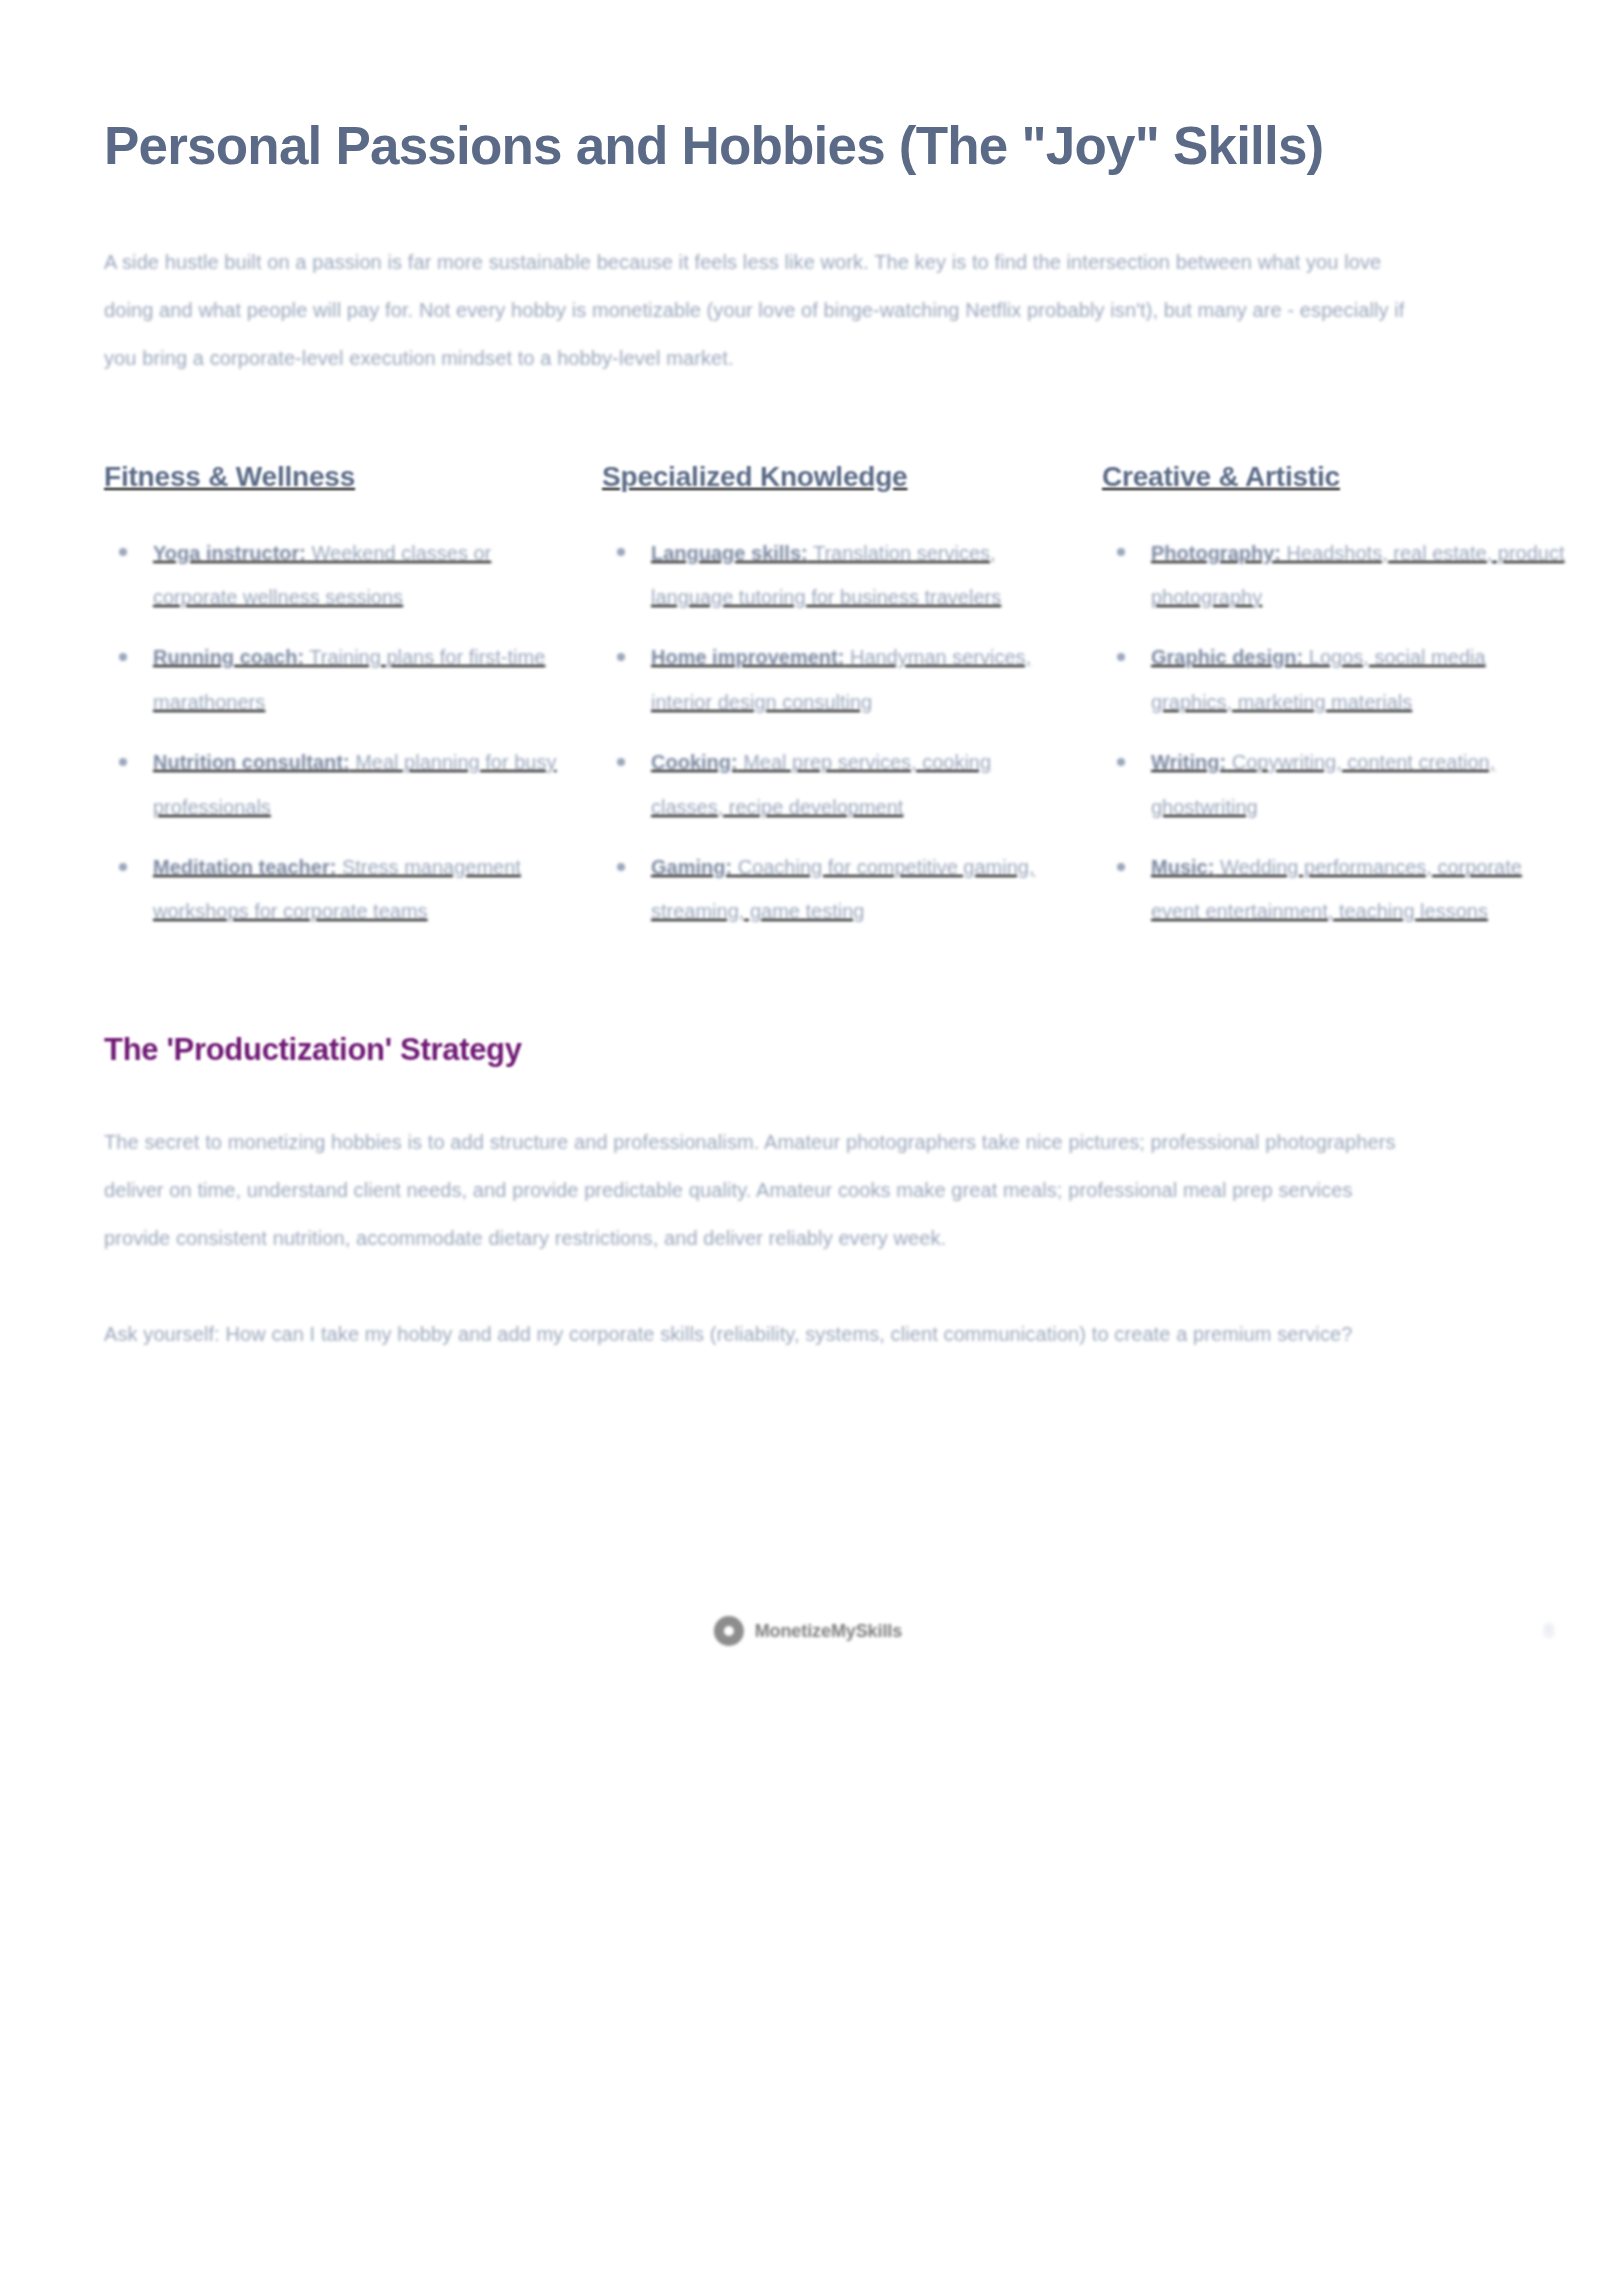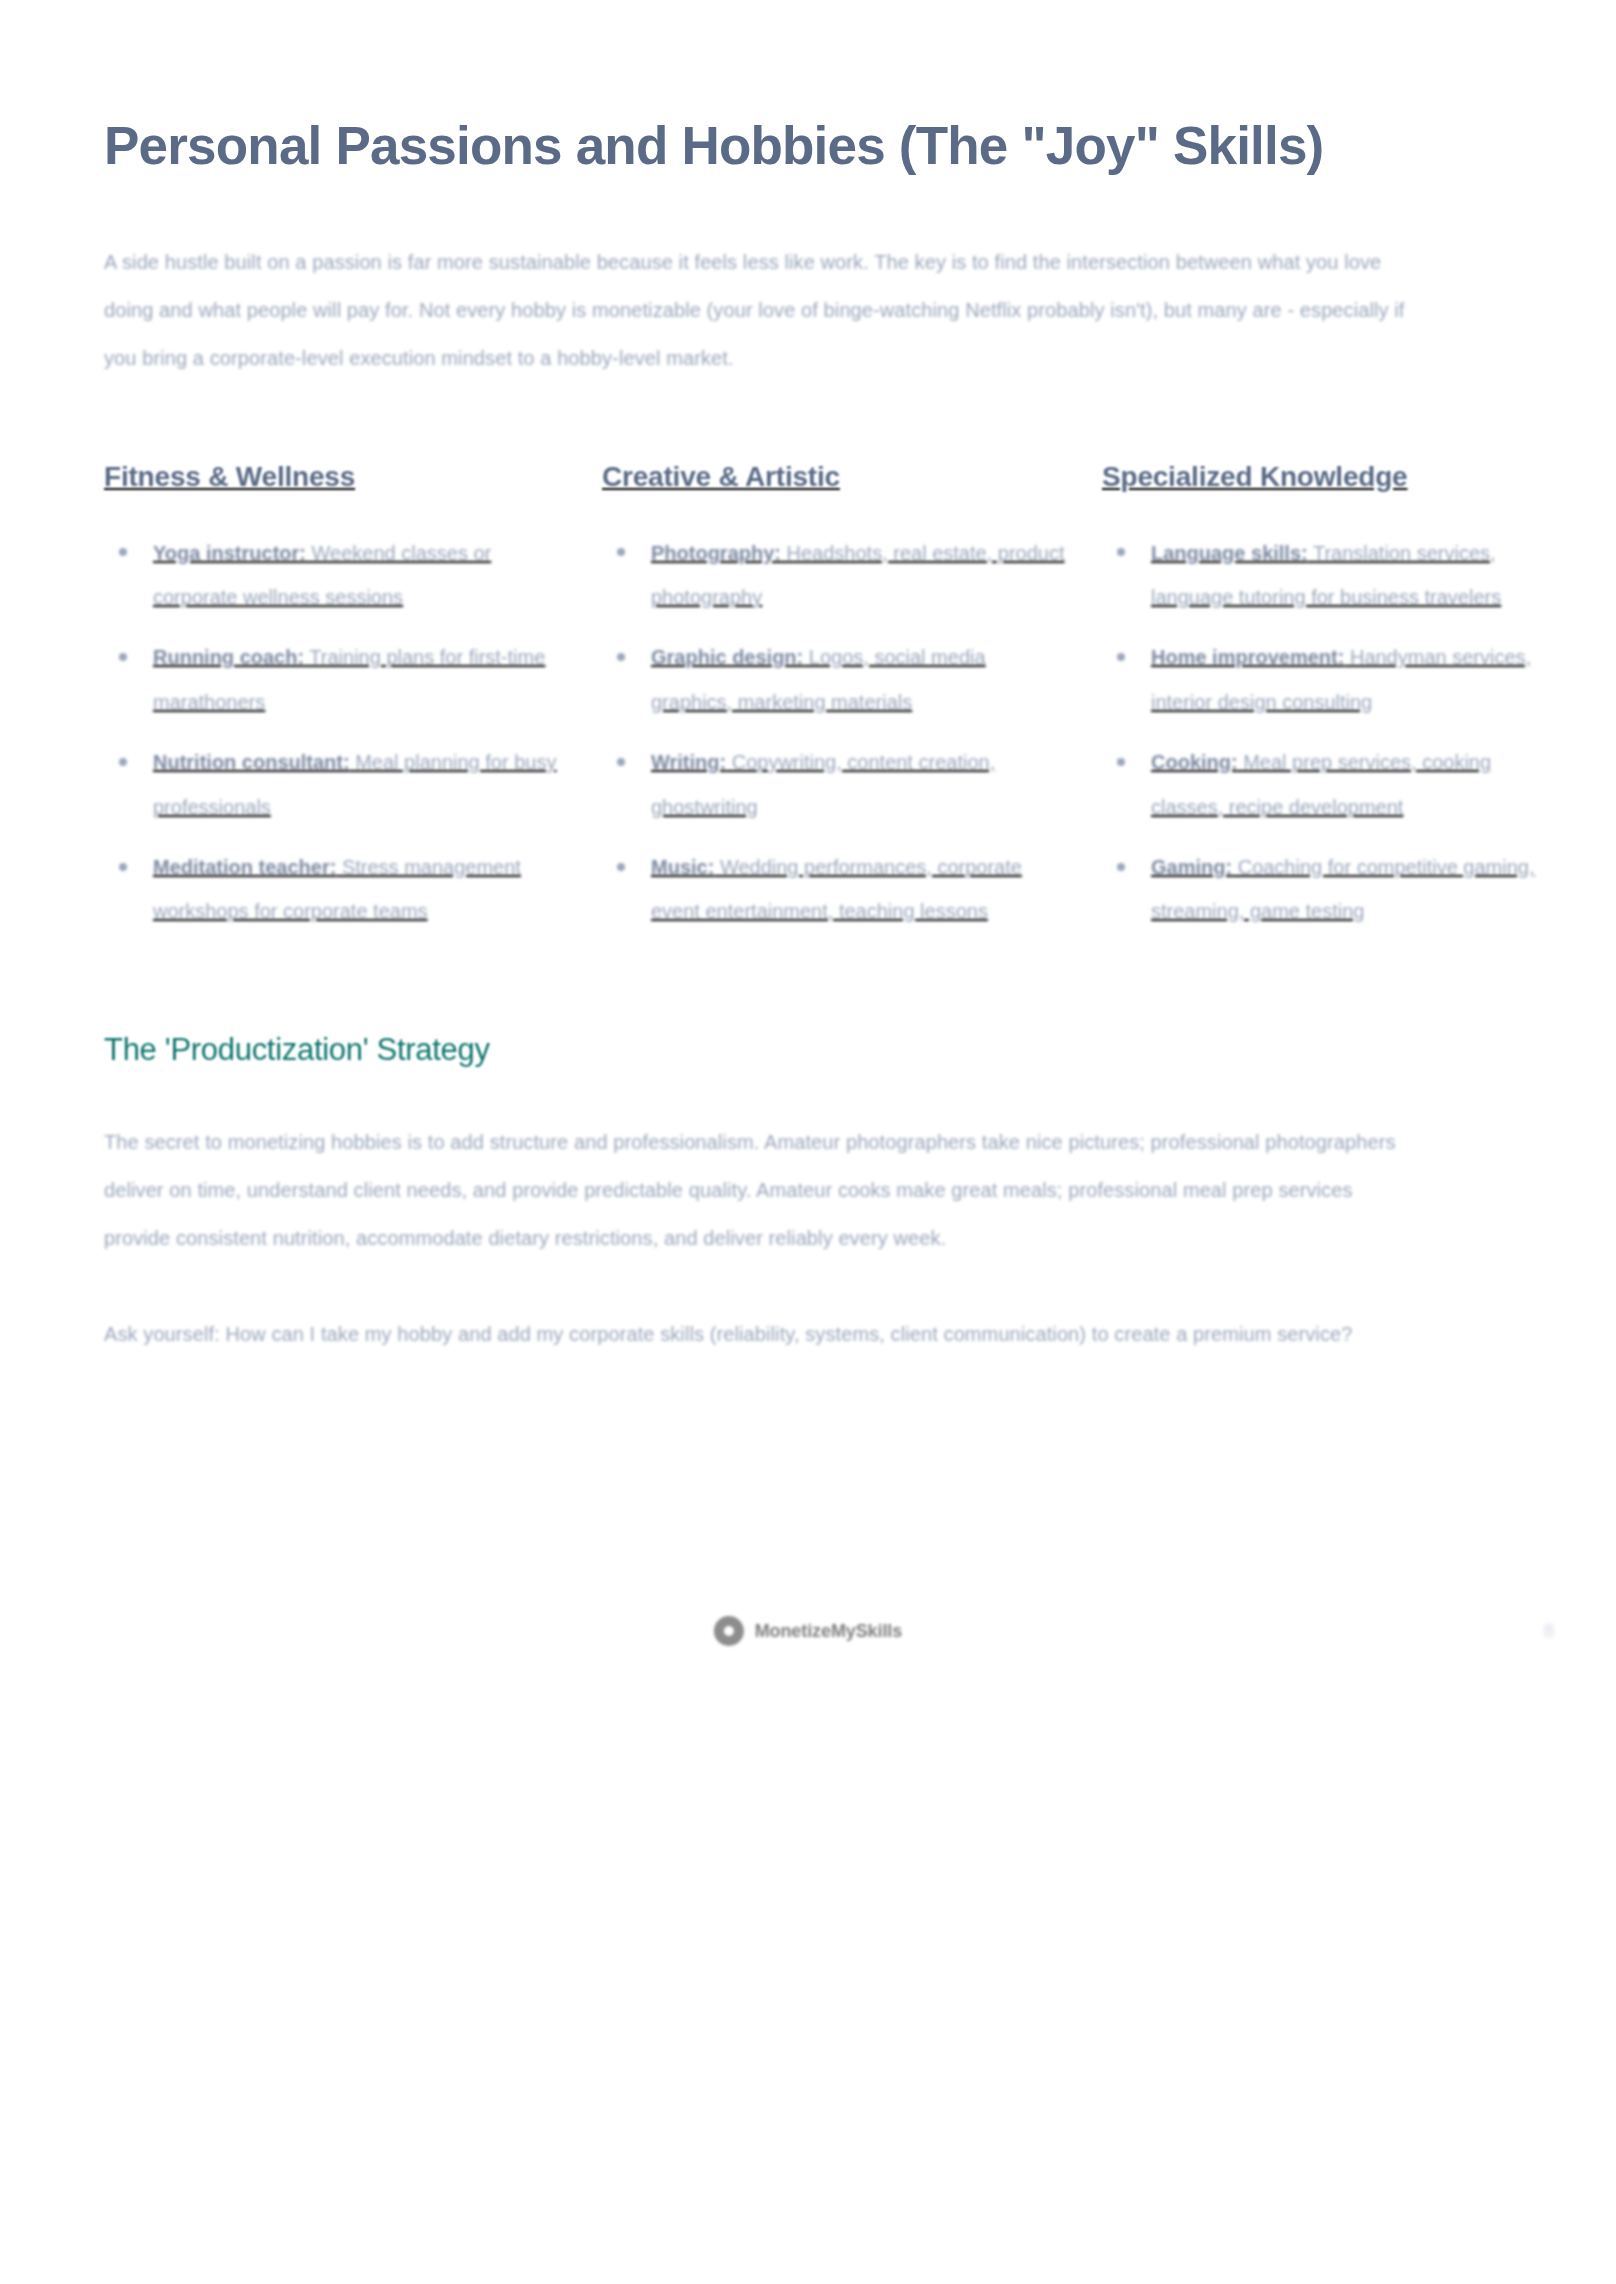--- a/index.html
+++ b/index.html
@@ -91,22 +91,22 @@
   }
   ul.bullets li b {
     color: #7b88a1;
     font-weight: 800;
   }
 
   
   .sub-head {
     margin-top: 82px;
     font-size: 31px;
-    font-weight: 400;
-    color: #0f766e;
+    font-weight: 700;
+    color: #701a75;
     letter-spacing: -0.3px;
     filter: blur(0.9px);
   }
 
   .body-para {
     margin-top: 50px;
     font-size: 20px;
     line-height: 2.4;
     color: #9aa6bb;
     max-width: 1407px;
@@ -196,59 +196,59 @@
           <b>Nutrition consultant:</b><span> Meal planning for busy professionals</span>
         </li>
         <li>
           <span class="dot"></span>
           <b>Meditation teacher:</b><span> Stress management workshops for corporate teams</span>
         </li>
       </ul>
     </div>
 
     <div class="col">
+      <h2 class="col-head">Specialized Knowledge</h2>
+      <ul class="bullets">
+        <li>
+          <span class="dot"></span>
+          <b>Language skills:</b><span> Translation services, language tutoring for business travelers</span>
+        </li>
+        <li>
+          <span class="dot"></span>
+          <b>Home improvement:</b><span> Handyman services, interior design consulting</span>
+        </li>
+        <li>
+          <span class="dot"></span>
+          <b>Cooking:</b><span> Meal prep services, cooking classes, recipe development</span>
+        </li>
+        <li>
+          <span class="dot"></span>
+          <b>Gaming:</b><span> Coaching for competitive gaming, streaming, game testing</span>
+        </li>
+      </ul>
+    </div>
+
+    <div class="col">
       <h2 class="col-head">Creative &amp; Artistic</h2>
       <ul class="bullets">
         <li>
           <span class="dot"></span>
           <b>Photography:</b><span> Headshots, real estate, product photography</span>
         </li>
         <li>
           <span class="dot"></span>
           <b>Graphic design:</b><span> Logos, social media graphics, marketing materials</span>
         </li>
         <li>
           <span class="dot"></span>
           <b>Writing:</b><span> Copywriting, content creation, ghostwriting</span>
         </li>
         <li>
           <span class="dot"></span>
           <b>Music:</b><span> Wedding performances, corporate event entertainment, teaching lessons</span>
-        </li>
-      </ul>
-    </div>
-
-    <div class="col">
-      <h2 class="col-head">Specialized Knowledge</h2>
-      <ul class="bullets">
-        <li>
-          <span class="dot"></span>
-          <b>Language skills:</b><span> Translation services, language tutoring for business travelers</span>
-        </li>
-        <li>
-          <span class="dot"></span>
-          <b>Home improvement:</b><span> Handyman services, interior design consulting</span>
-        </li>
-        <li>
-          <span class="dot"></span>
-          <b>Cooking:</b><span> Meal prep services, cooking classes, recipe development</span>
-        </li>
-        <li>
-          <span class="dot"></span>
-          <b>Gaming:</b><span> Coaching for competitive gaming, streaming, game testing</span>
         </li>
       </ul>
     </div>
 
   </div>
 
   <h2 class="sub-head">The 'Productization' Strategy</h2>
 
   <p class="body-para">The secret to monetizing hobbies is to add structure and professionalism. Amateur photographers take nice pictures; professional photographers deliver on time, understand client needs, and provide predictable quality. Amateur cooks make great meals; professional meal prep services provide consistent nutrition, accommodate dietary restrictions, and deliver reliably every week.</p>
 

